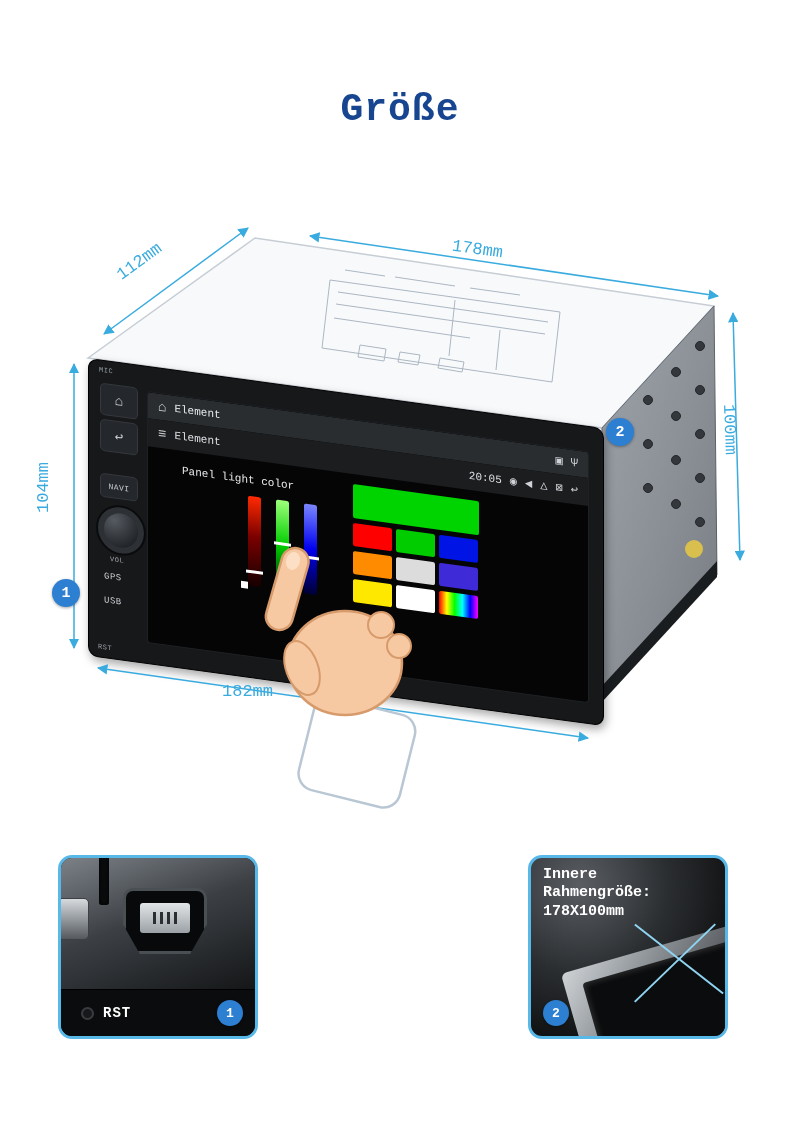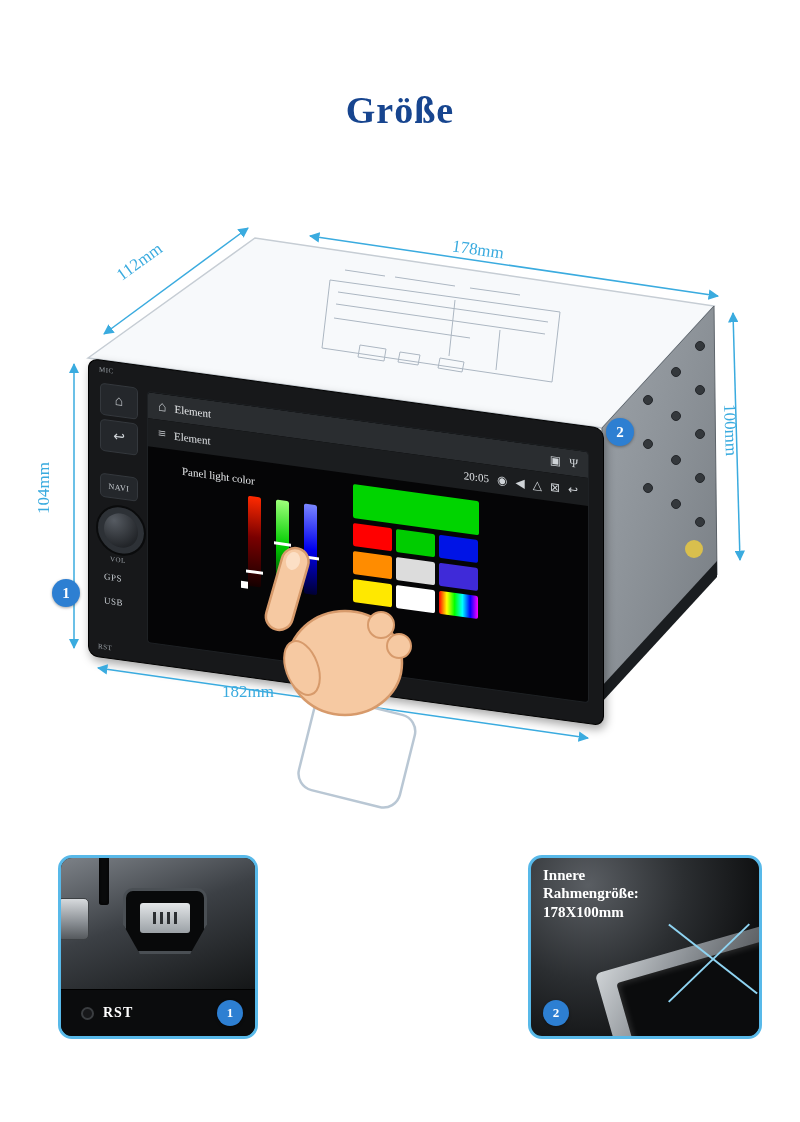--- a/index.html
+++ b/index.html
@@ -1,17 +1,17 @@
 <!DOCTYPE html>
 <html><head>
 <meta charset="utf-8">
 <style>
   html,body{margin:0;padding:0;background:#fff;}
   .page{position:relative;width:800px;height:1122px;background:#ffffff;overflow:hidden;
-        font-family:Liberation Serif, serif;}
+        font-family:Liberation Mono, monospace;}
   .title{position:absolute;top:88px;left:0;width:100%;text-align:center;
          font-size:38px;font-weight:bold;color:#17458f;letter-spacing:1px;}
   .svg-layer{position:absolute;left:0;top:0;pointer-events:none;}
   .svg-body{z-index:1;}
   .svg-front{z-index:3;}
 
   
   .panel{position:absolute;left:88px;top:358px;width:514px;height:296px;z-index:2;
          background:#17181a;border-radius:10px;border:1px solid #000;
          transform:skewY(7.75deg);transform-origin:0 0;
@@ -60,21 +60,21 @@
   .dim-104{left:18px;top:478px;transform:rotate(-90deg);}
   .dim-182{left:222px;top:682px;}
   .badge{position:absolute;width:28px;height:28px;border-radius:50%;background:#2d7fd2;color:#fff;
          font-weight:bold;font-size:15px;display:flex;align-items:center;justify-content:center;
          z-index:5;box-shadow:0 1px 3px rgba(0,0,0,.35);}
   .badge-1{left:52px;top:579px;} .badge-2{left:606px;top:418px;}
 
   
   .inset{position:absolute;top:855px;width:194px;height:178px;border:3px solid #58b9e9;
          border-radius:14px;overflow:hidden;background:#151719;z-index:2;}
-  .inset-left{left:58px;} .inset-right{left:528px;padding-left:34px;}
+  .inset-left{left:58px;} .inset-right{left:528px;}
   .usb-zone{position:absolute;left:0;right:0;top:0;bottom:46px;
             background:linear-gradient(160deg,#7c8187 0%,#3c4045 45%,#141617 100%);}
   .sd-slot{position:absolute;left:38px;top:-5px;width:10px;height:52px;background:#0a0b0c;
            border-radius:3px;box-shadow:inset 0 0 4px #000;}
   .clip{position:absolute;left:-4px;top:40px;width:30px;height:40px;border-radius:5px;
         background:linear-gradient(#d7dadd,#888d92 60%,#55595d);border:1px solid #3d4144;}
   .usb-port{position:absolute;left:62px;top:30px;width:78px;height:60px;background:#08090a;
             border:3px solid #4a4f54;border-radius:10px;
             clip-path:polygon(0 0,100% 0,100% 55%,80% 100%,20% 100%,0 55%);}
   .usb-inner{position:absolute;left:14px;top:12px;right:14px;bottom:18px;border-radius:3px;

